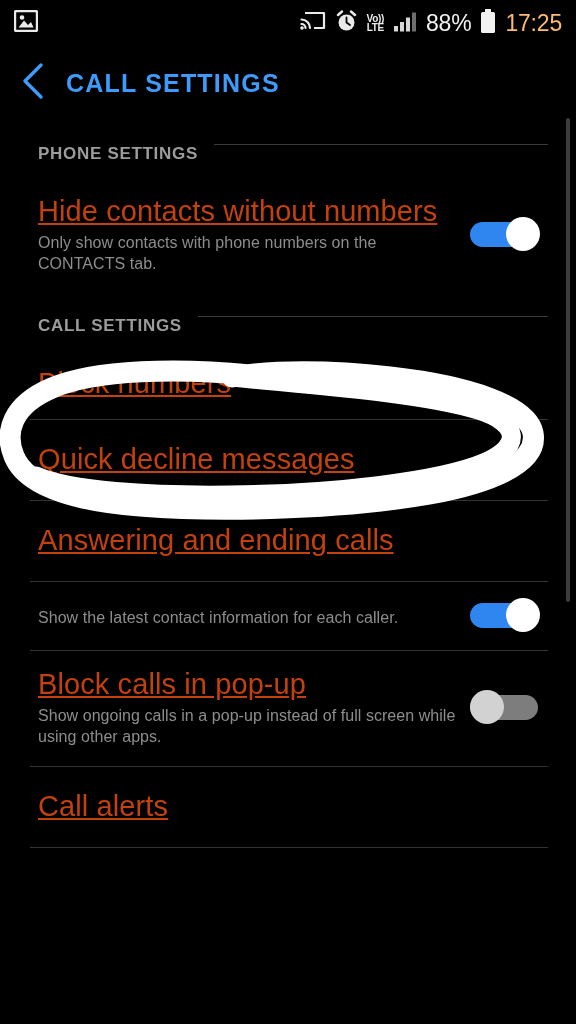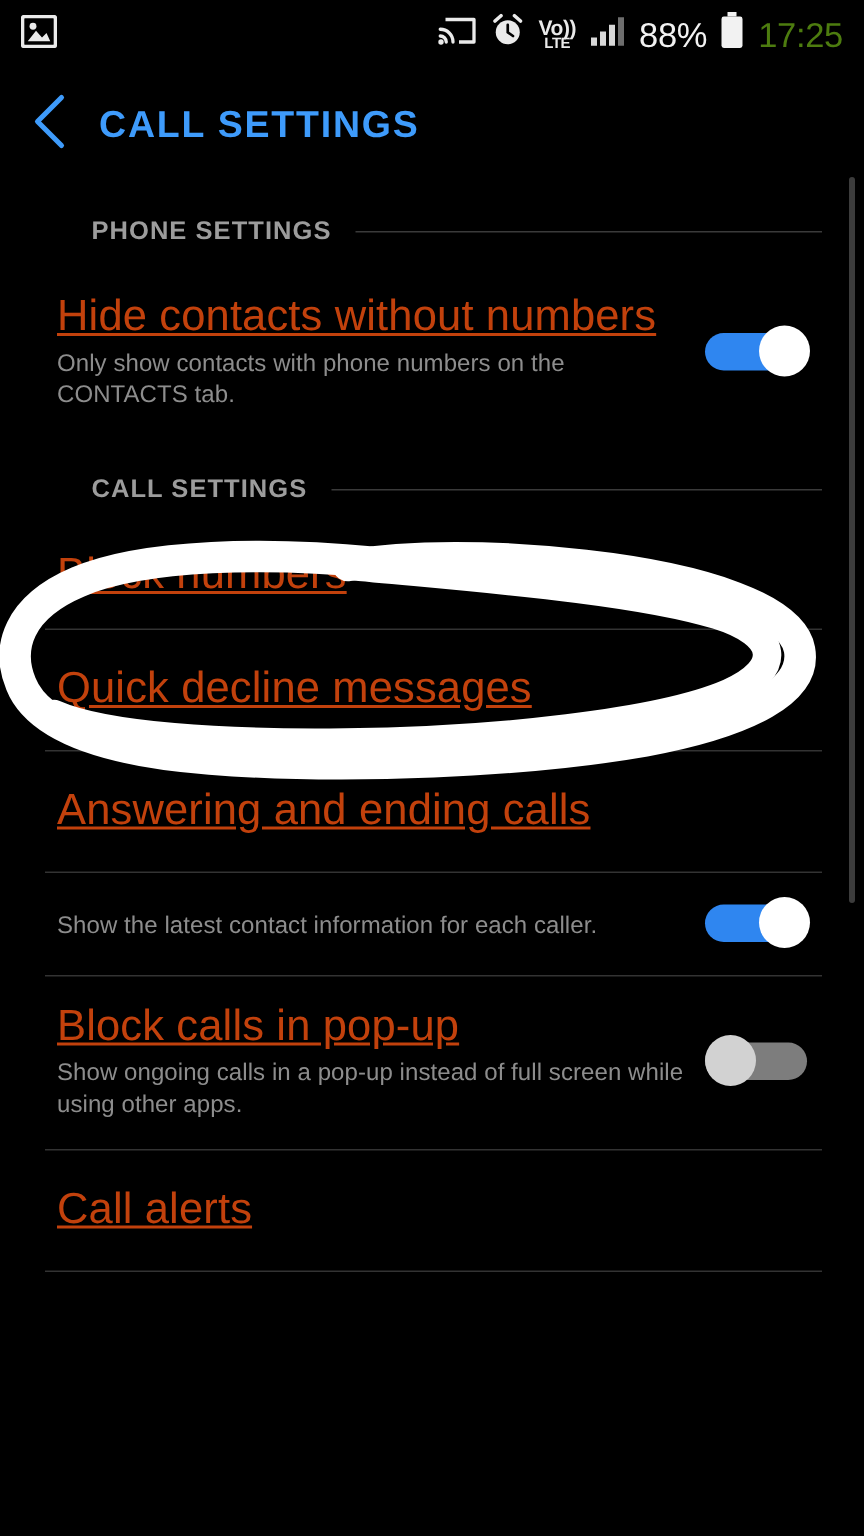--- a/index.html
+++ b/index.html
@@ -16,42 +16,42 @@
   .statusbar {
     position:absolute; top:0; left:0; right:0; height:46px;
     display:flex; align-items:center; padding:0 14px;
     color:#e8e8e8;
   }
   .sb-left { display:flex; align-items:center; gap:8px; }
   .sb-right { margin-left:auto; display:flex; align-items:center; gap:9px; }
   .sb-ico { display:block; }
   .volte { display:flex; flex-direction:column; align-items:center; justify-content:center;
            line-height:0.95; font-weight:bold; letter-spacing:-0.3px; }
-  .volte .v1 { font-size:14px; }
+  .volte .v1 { font-size:10px; }
   .volte .v2 { font-size:10px; }
   .sb-batt-pct { font-size:23px; font-weight:400; letter-spacing:-0.2px; color:#f2f2f2; }
-  .sb-time { font-size:23px; font-weight:400; letter-spacing:-0.2px; color:#4d7c0f; }
+  .sb-time { font-size:23px; font-weight:400; letter-spacing:-0.2px; color:#fdba74; }
 
   
   .appbar {
     position:absolute; top:46px; left:0; right:0; height:74px;
     display:flex; align-items:center;
   }
   .backbtn { width:66px; height:66px; display:flex; align-items:center; justify-content:center; }
   .apptitle {
     font-size:25px; font-weight:bold; letter-spacing:1.2px;
     color:#3e9bfb;
   }
 
   
   .content { position:absolute; top:120px; left:0; right:0; bottom:0; }
 
   .section-head {
-    display:flex; align-items:center; gap:16px;
-    padding:24px 28px 14px 61px;
+    display:flex; gap:16px;
+    padding:24px 28px 14px 38px;
   }
   .section-head .sh-label {
     font-size:17px; font-weight:bold; letter-spacing:0.7px;
     color:#9c9c9c; white-space:nowrap;
   }
   .section-head .sh-rule { flex:1; height:1px; background:#3a3a3a; }
 
   .row {
     position:relative;
     display:flex; align-items:flex-start;

